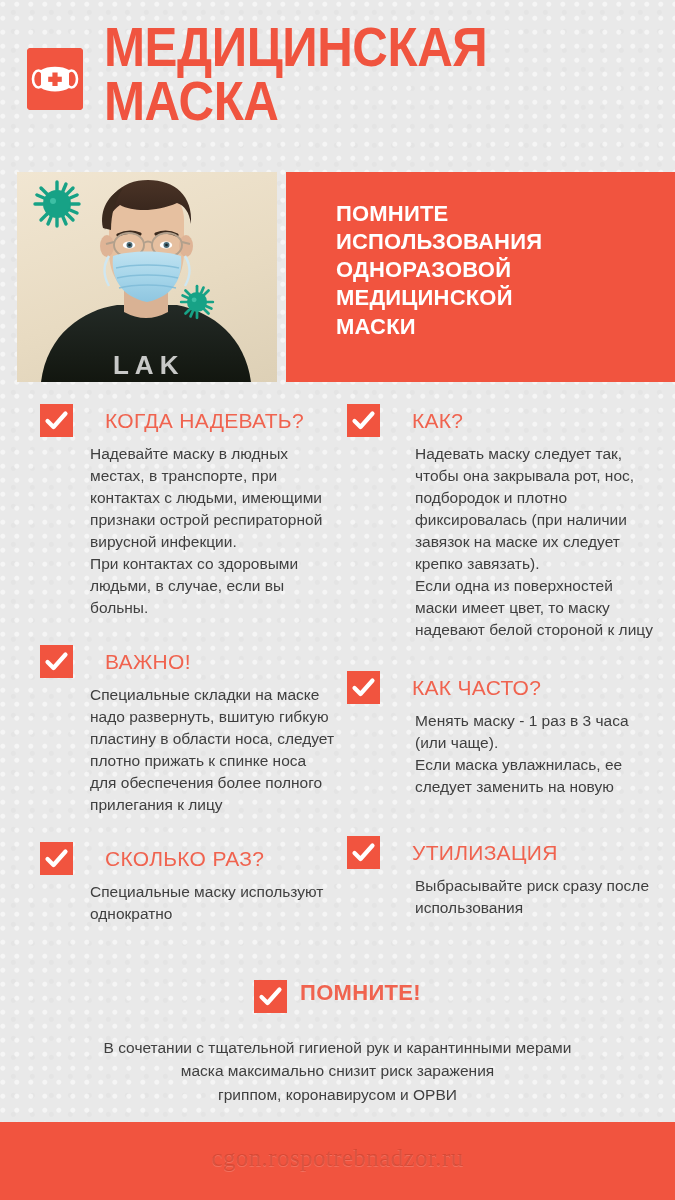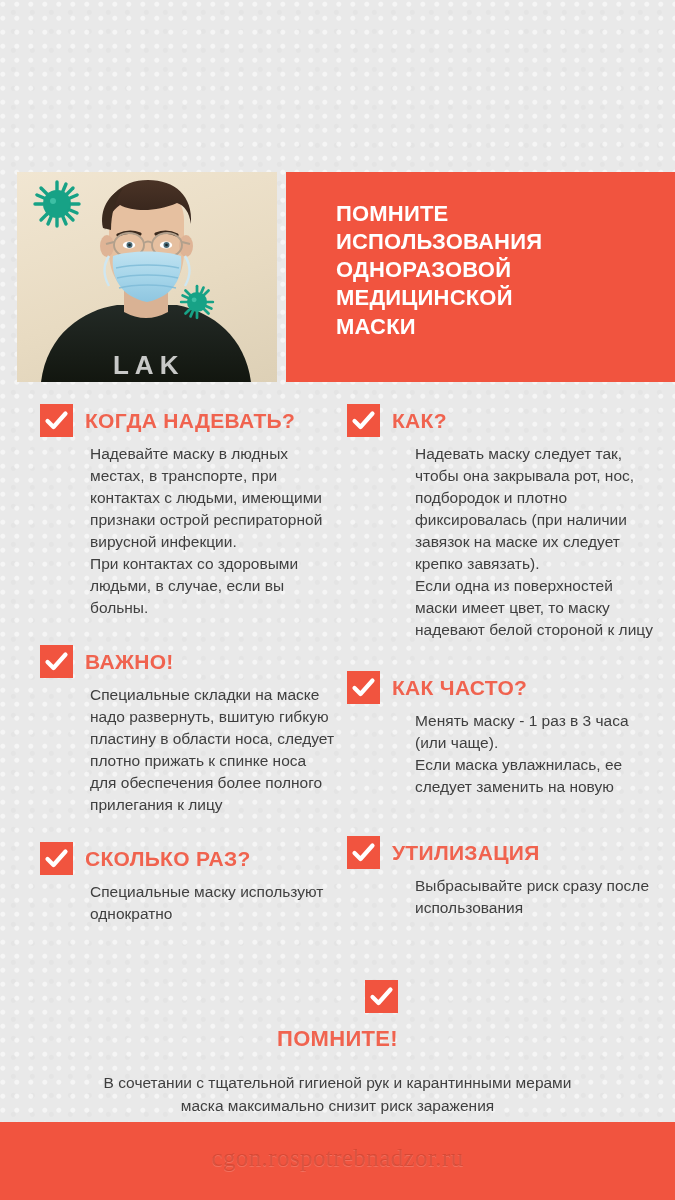--- a/index.html
+++ b/index.html
@@ -124,48 +124,48 @@
   .check-box {
     flex: 0 0 auto;
     width: 33px;
     height: 33px;
     background: #f1543f;
     position: relative;
   }
   .check-box svg { display: block; }
   .sec-title {
     color: #f0634f;
-    font-weight: 700;
+    font-weight: 400;
     font-size: 21px;
     line-height: 33px;
     letter-spacing: 0.3px;
     white-space: nowrap;
+    margin-left: 20px;
   }
   .sec-body {
     color: #3f3f3f;
     font-size: 15.5px;
     line-height: 1.42;
     margin-left: 50px;
     white-space: pre-line;
   }
   #col-right .sec-body { margin-left: 68px; }
 
   
   #remember {
     position: absolute;
     left: 0;
     top: 980px;
     width: 675px;
     text-align: center;
   }
   #remember-head {
     display: inline-flex;
-    align-items: flex-end;
+    align-items: flex-start;
     gap: 13px;
-    flex-direction: column;
   }
   #remember-title {
     color: #f0634f;
     font-weight: 700;
     font-size: 22px;
     letter-spacing: 0.3px;
   }
   #remember-body {
     margin-top: 19px;
     color: #3f3f3f;
@@ -194,20 +194,39 @@
     letter-spacing: 0.4px;
     color: rgba(196, 63, 44, 0.58);
     text-shadow: 0 1px 0 rgba(255,255,255,0.17);
   }
 </style>
 </head>
 <body>
 
 <div id="poster">
 
+  <div id="header">
+
+    <div id="mask-logo">
+      <svg width="56" height="62" viewBox="0 0 56 62" aria-hidden="true">
+        <rect x="0" y="0" width="56" height="62" rx="4" fill="#f15540"></rect>
+        <ellipse cx="11.5" cy="31" rx="5.5" ry="8.5" fill="none" stroke="#ffffff" stroke-width="2.6"></ellipse>
+        <ellipse cx="44.5" cy="31" rx="5.5" ry="8.5" fill="none" stroke="#ffffff" stroke-width="2.6"></ellipse>
+        <path d="M14 22 C20 17.5, 36 17.5, 42 22 L42 40 C36 44.5, 20 44.5, 14 40 Z" fill="#ffffff"></path>
+        <rect x="25.4" y="24.5" width="5.2" height="13.5" fill="#f15540"></rect>
+        <rect x="21.2" y="28.7" width="13.6" height="5.2" fill="#f15540"></rect>
+      </svg>
+    </div>
+
+    <div id="title-block">
+      <div class="title-line">МЕДИЦИНСКАЯ</div>
+      <div class="title-line">МАСКА</div>
+    </div>
+
+  </div>
 
   <div id="photo">
     <div id="photo-bg"></div>
     <svg width="259" height="210" viewBox="0 0 259 210" aria-hidden="true">
       <defs>
         <linearGradient id="hairG" x1="0" y1="0" x2="0" y2="1">
           <stop offset="0%" stop-color="#4a3326"></stop>
           <stop offset="100%" stop-color="#2f2018"></stop>
         </linearGradient>
         <linearGradient id="maskG" x1="0" y1="0" x2="0" y2="1">

